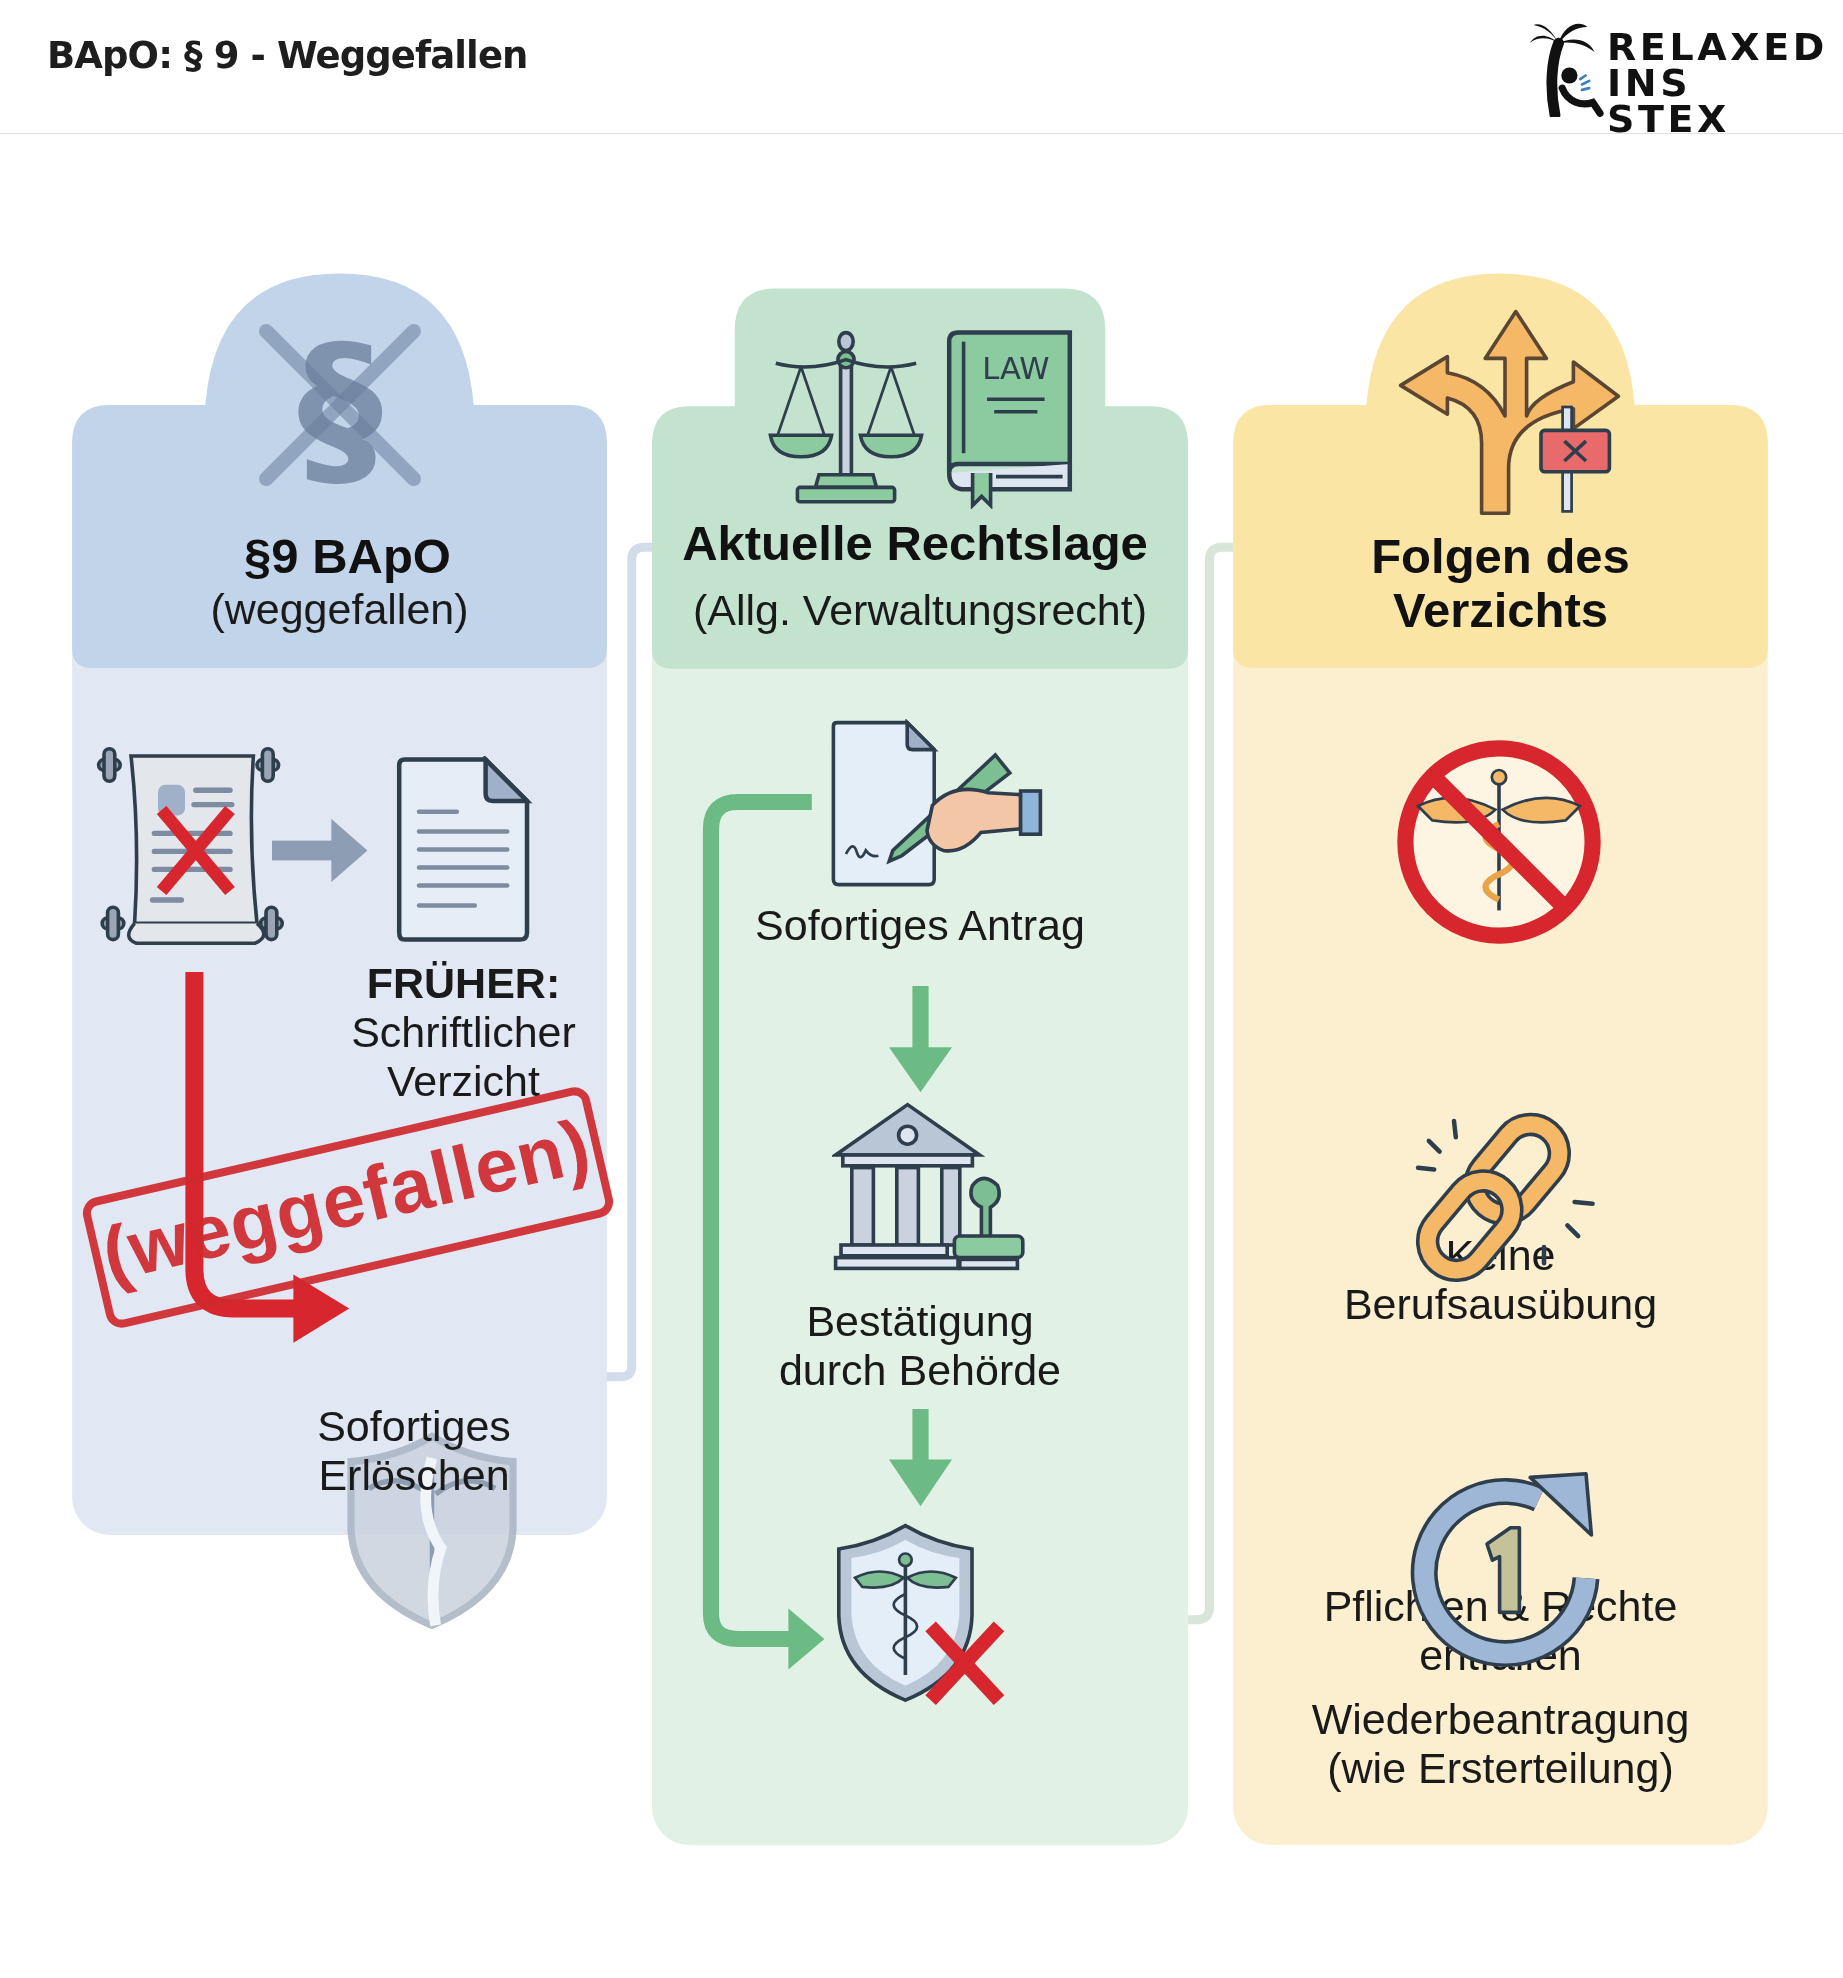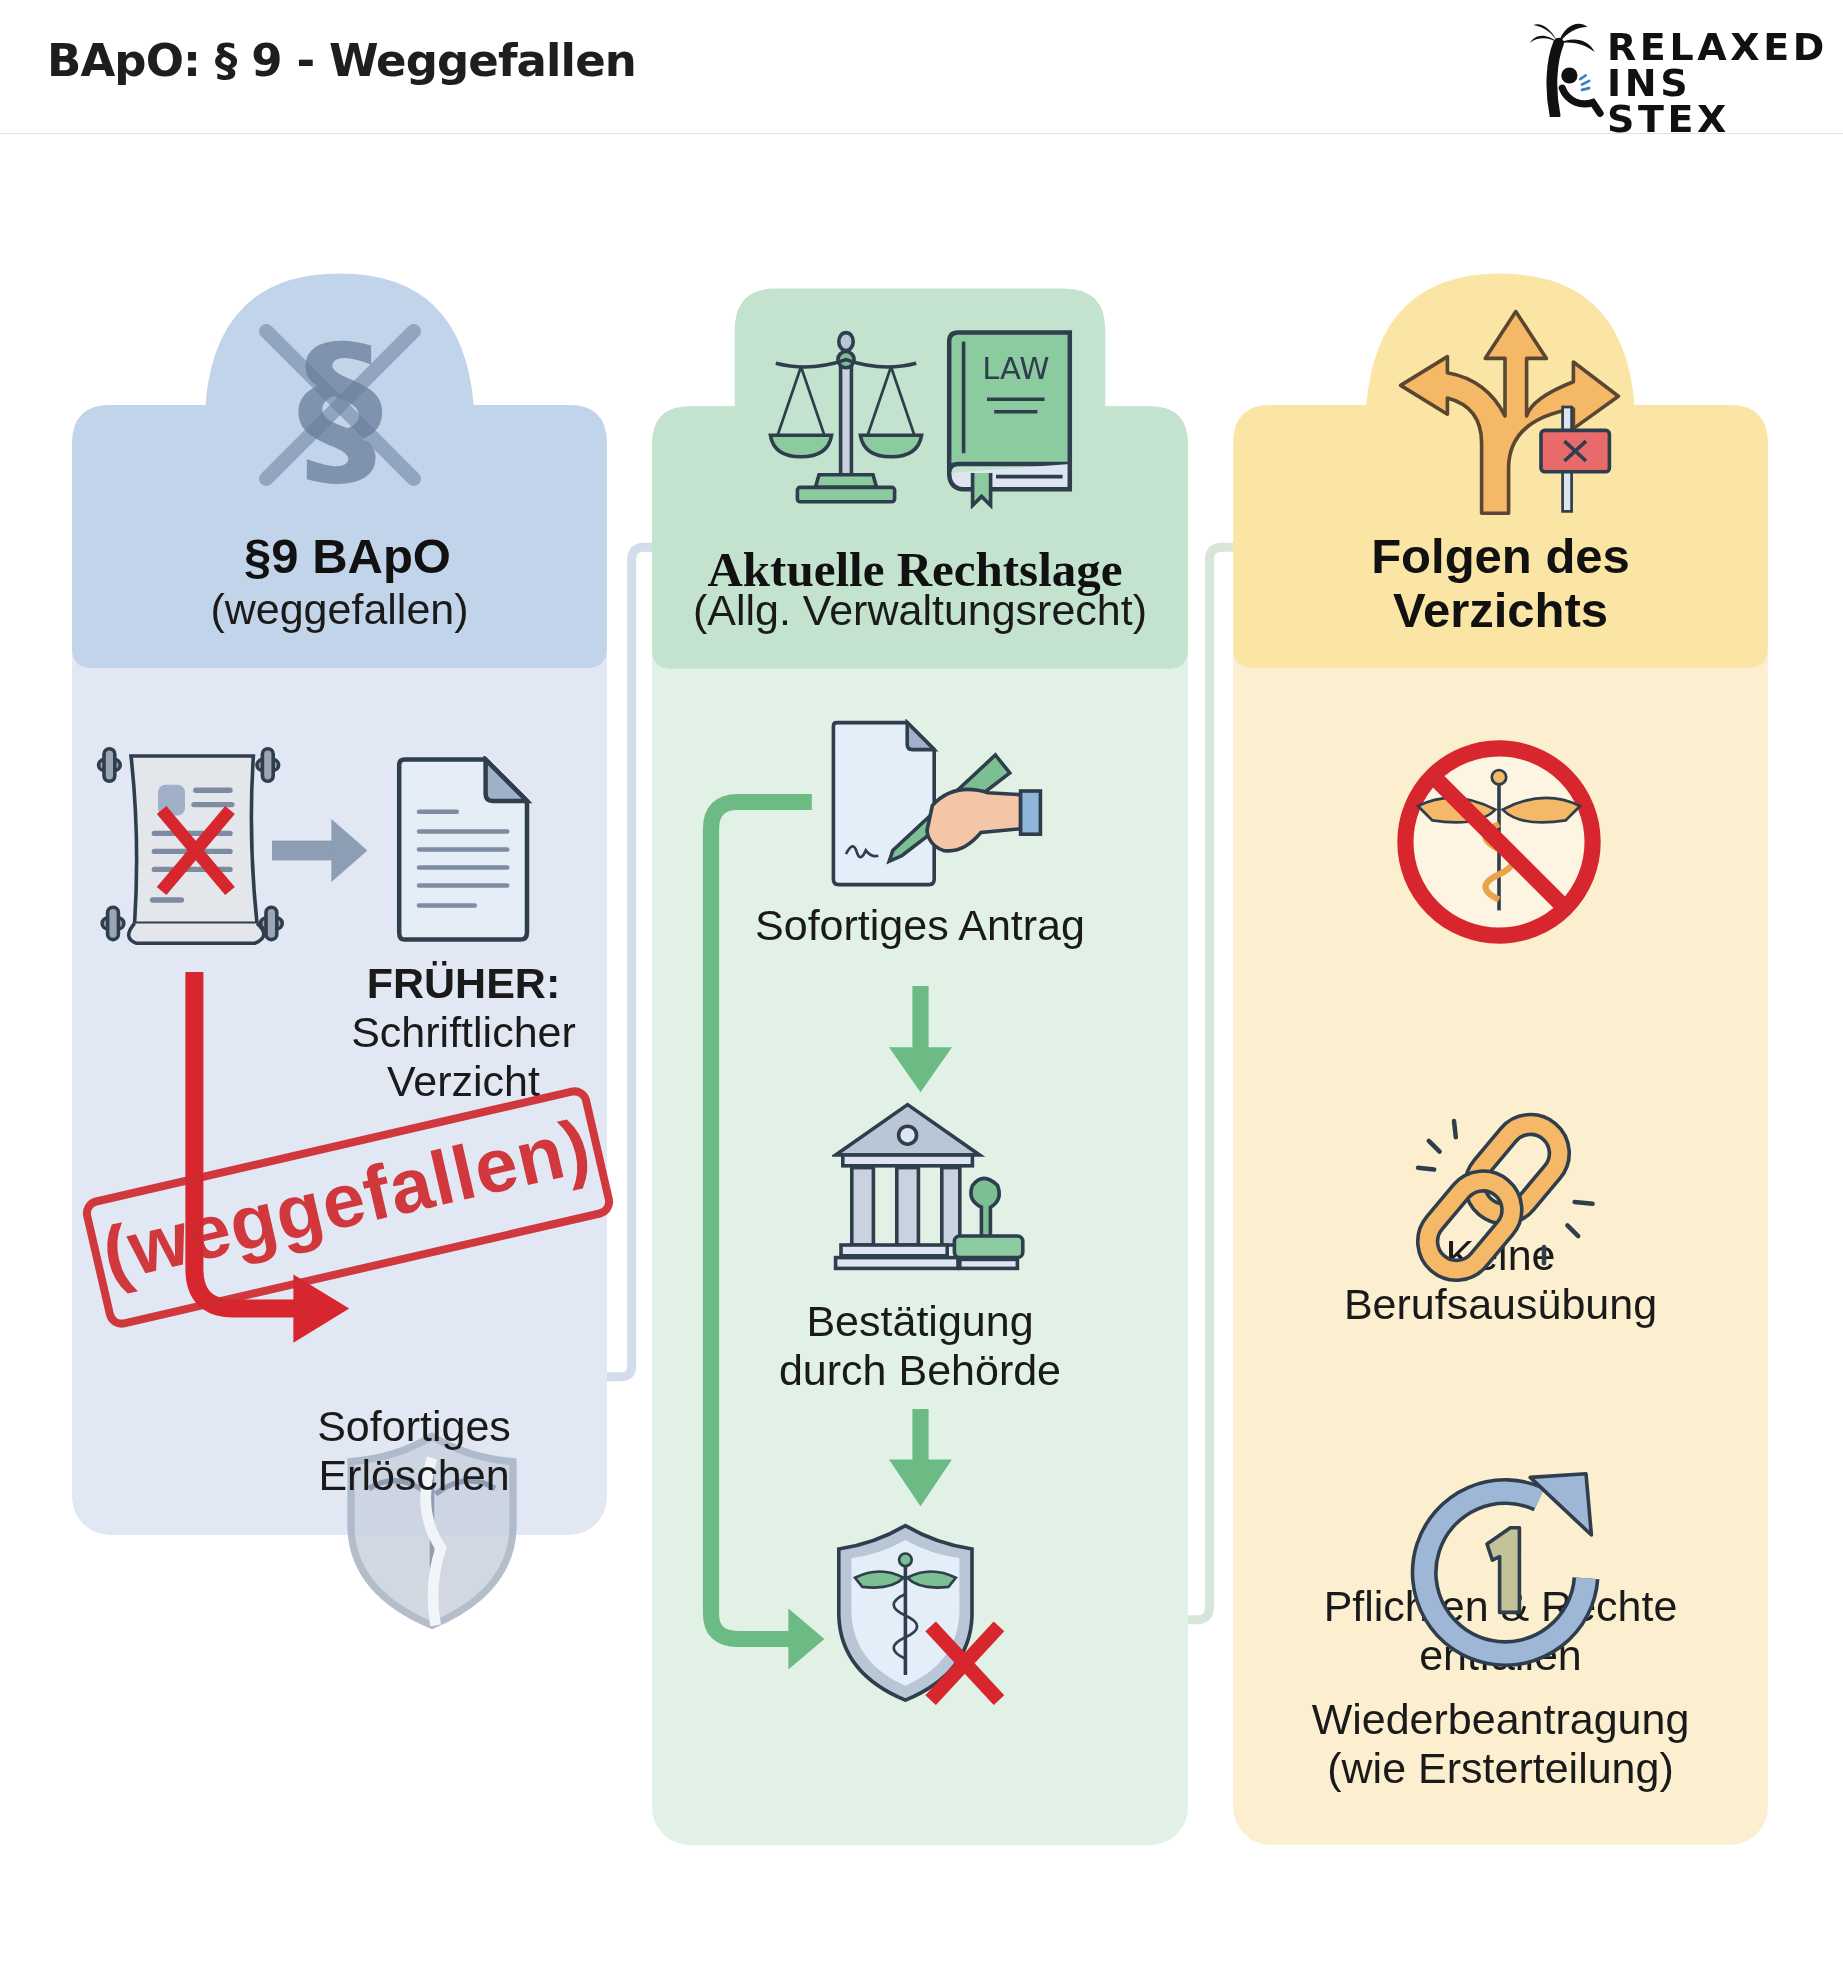--- a/index.html
+++ b/index.html
@@ -1,18 +1,18 @@
 <!DOCTYPE html>
 <html style="font-size:14.4px"><head>
 <meta charset="utf-8">
 <style>
   html,body{margin:0;padding:0;background:#ffffff;}
   body{width:1843px;height:1978px;position:relative;overflow:hidden;font-family:"Liberation Sans","DejaVu Sans",sans-serif;color:#1a1a1a;}
   .header{position:absolute;left:0;top:0;width:1843px;height:133px;border-bottom:1.8px solid #e2e2e2;background:#fff;}
-  .page-title{position:absolute;left:47px;top:34px;font-family:"DejaVu Sans",sans-serif;font-weight:bold;font-size:45px;letter-spacing:-0.9px;color:#1e1e1e;}
+  .page-title{position:absolute;left:47px;top:34px;font-family:"DejaVu Sans",sans-serif;font-weight:bold;font-size:37px;letter-spacing:-0.9px;color:#1e1e1e;}
   .logo{position:absolute;left:1528px;top:16px;width:270px;height:101px;}
   .logo-text{position:absolute;left:79px;top:12.6px;font-family:"DejaVu Sans",sans-serif;font-weight:900;font-size:38px;line-height:36px;letter-spacing:3.6px;color:#111;}
   .card{position:absolute;}
   .card svg.bg{position:absolute;left:0;top:0;}
   .ctext{position:absolute;text-align:center;font-size:43px;line-height:49px;color:#1a1a1a;font-family:"Liberation Sans",sans-serif;}
   .ctitle{position:absolute;text-align:center;font-weight:bold;font-size:49px;line-height:54px;color:#111;font-family:"Liberation Sans",sans-serif;}
   .csub{position:absolute;text-align:center;font-size:43px;line-height:49px;color:#1a1a1a;}
   .icon{position:absolute;}
   .stamp{position:absolute;left:88px;top:1143px;width:504px;height:117px;transform:rotate(-13deg);border:8px solid #cf2a2f;border-radius:16px;color:#cf2a2f;font-weight:bold;font-size:76px;line-height:101px;text-align:center;font-family:"Liberation Sans",sans-serif;letter-spacing:0.9px;opacity:0.92;}
 </style>
@@ -137,21 +137,21 @@
   <svg class="icon" width="135" height="180" viewBox="0 0 150 200" style="left:290px;top:45px">
     <path d="M8 14 Q8 4 18 4 L142 4 L142 150 L18 150 Q8 150 8 160Z" fill="#8ccaa0" stroke="#2f3e4c" stroke-width="5"></path>
     <line x1="24" y1="14" x2="24" y2="138" stroke="#2f3e4c" stroke-width="4"></line>
     <path d="M8 160 Q8 176 22 178 L142 178 L142 150" fill="#dde5f0" stroke="#2f3e4c" stroke-width="5"></path>
     <line x1="60" y1="164" x2="134" y2="164" stroke="#2f3e4c" stroke-width="4"></line>
     <path d="M34 160 L34 196 L44 186 L54 196 L54 160" fill="#8ccaa0" stroke="#2f3e4c" stroke-width="4"></path>
     <text x="82" y="56" text-anchor="middle" font-family="DejaVu Sans, sans-serif" font-size="34" fill="#2f3e4c">LAW</text>
     <line x1="50" y1="78" x2="114" y2="78" stroke="#2f3e4c" stroke-width="4"></line>
     <line x1="58" y1="92" x2="106" y2="92" stroke="#2f3e4c" stroke-width="4"></line>
   </svg>
-  <div class="ctitle" style="left:0;top:259px;width:526px;font-family:Liberation Serif, serif;">Aktuelle Rechtslage</div>
+  <div class="ctitle" style="left:0;top:232px;width:526px;">Aktuelle Rechtslage</div>
   <div class="csub" style="left:0;top:302px;width:536px;">(Allg. Verwaltungsrecht)</div>
 
   <svg class="icon" width="162" height="990" viewBox="0 0 180 1100" style="left:50px;top:509px">
     <path d="M122 10 L40 10 Q10 10 10 40 L10 912 Q10 940 40 940 L100 940" stroke="#6dbb84" stroke-width="18" fill="none"></path>
     <polygon points="96,906 136,940 96,974" fill="#6dbb84"></polygon>
   </svg>
 
   <svg class="icon" width="216" height="180" viewBox="0 0 240 200" style="left:176px;top:435px">
     <path d="M6 8 Q6 4 10 4 L88 4 L118 34 L118 178 Q118 184 112 184 L12 184 Q6 184 6 178Z" fill="#e3eef8" stroke="#2f3e4c" stroke-width="4"></path>
     <path d="M88 4 L88 28 Q88 34 94 34 L118 34Z" fill="#9fb0c8" stroke="#2f3e4c" stroke-width="4"></path>

